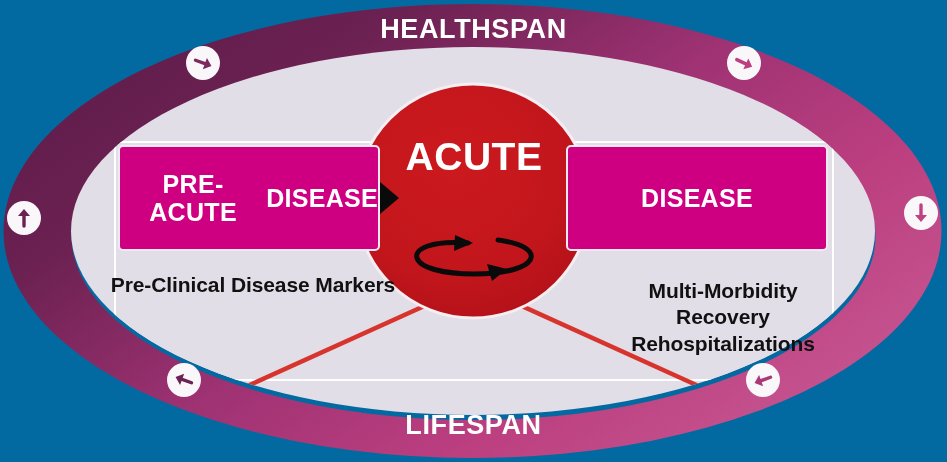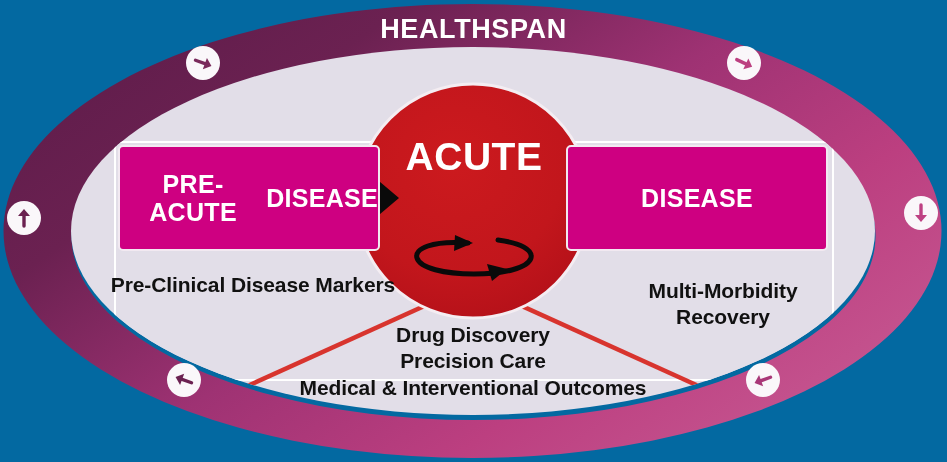--- a/index.html
+++ b/index.html
@@ -205,20 +205,21 @@
       <circle cx="763" cy="380" r="17" fill="#FAF7FA"></circle>
       <g transform="translate(763,380) rotate(160)">
         <path d="M -8 0 L 5 0" stroke="#A93878" stroke-width="3.4" stroke-linecap="round"></path>
         <path d="M 2 -6 L 9 0 L 2 6 Z" fill="#A93878"></path>
       </g>
     </g>
   </svg>
 
   <div class="ov band-label" id="healthspan-label">HEALTHSPAN</div>
 
+  <div class="ov band-label" id="lifespan-label">LIFESPAN</div>
 
   <div class="stage-box" id="box-pre">
     <span>PRE-ACUTE</span>
     <span>DISEASE</span>
   </div>
 
   <div class="stage-box" id="box-post">
     <span>DISEASE</span>
   </div>
 
@@ -226,21 +227,17 @@
     <div>ACUTE</div>
   </div>
 
   <div class="ov detail" id="detail-pre">
     <div>Pre-Clinical Disease Markers</div>
   </div>
 
   <div class="ov detail" id="detail-post">
     <div>Multi-Morbidity</div>
     <div>Recovery</div>
-  </div>
-
-  <div class="ov detail" id="detail-center">
-    <div>Drug Discovery</div>
-    <div>Precision Care</div>
-    <div>Medical &amp; Interventional Outcomes</div>
-  </div>
+    <div>Rehospitalizations</div>
+  </div>
+
 
 </div>
 
 </body></html>

